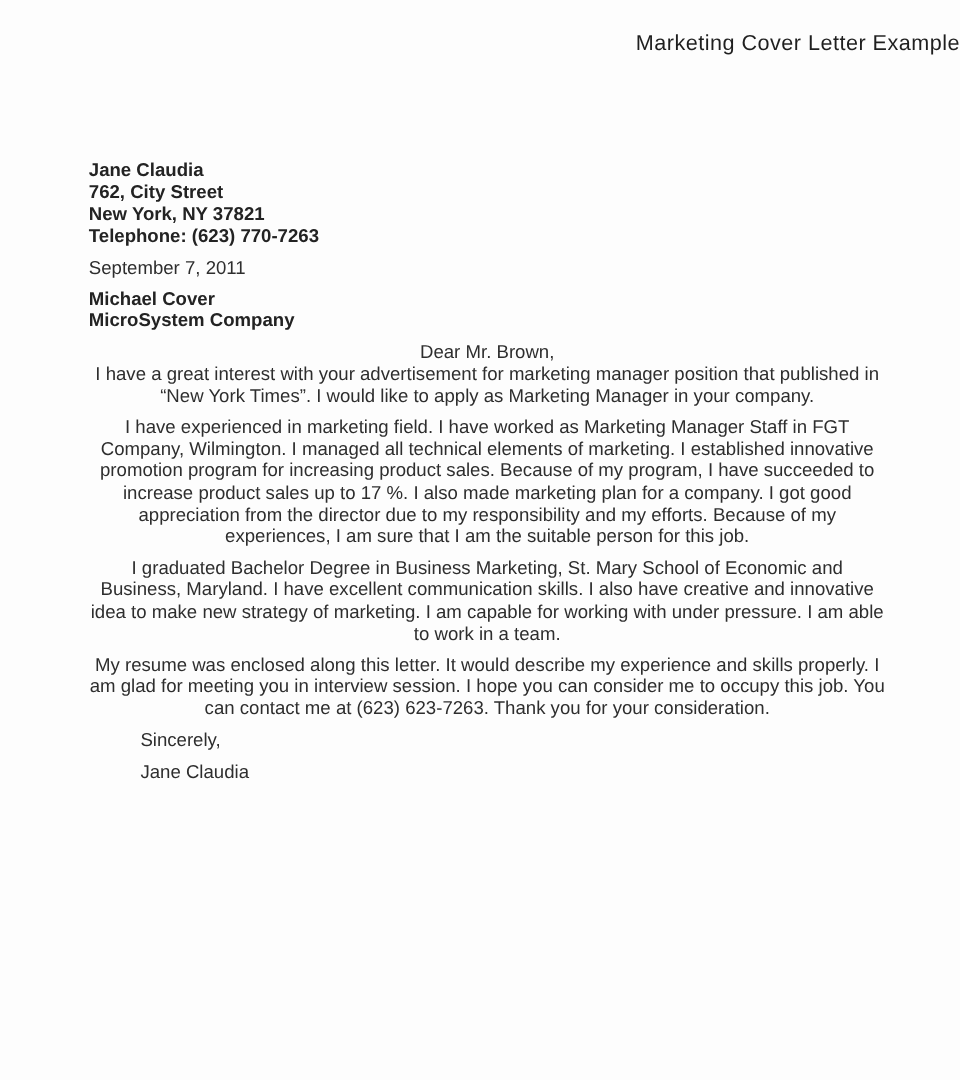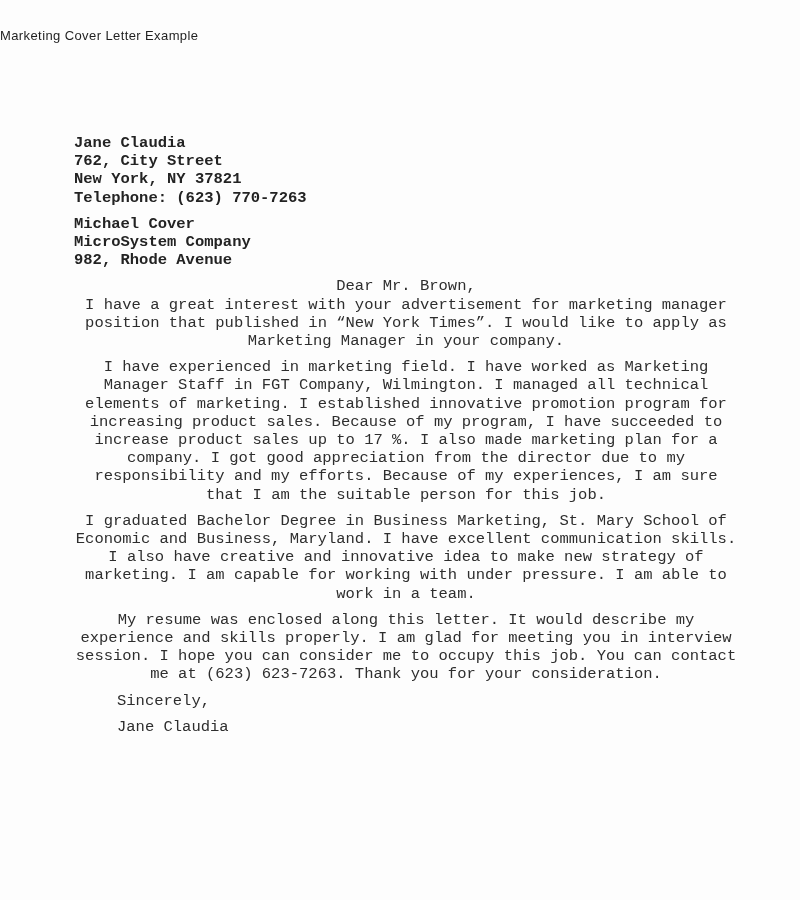--- a/index.html
+++ b/index.html
@@ -10,31 +10,31 @@
     overflow: hidden;
   }
   .page {
     width: 800px;
     height: 900px;
     background: #fdfdfd;
     position: relative;
   }
   .doc-title {
     padding-top: 25px;
-    text-align: left;
+    text-align: right;
     font-family: "Liberation Sans", sans-serif;
-    font-size: 13px;
+    font-size: 18px;
     line-height: 22px;
     font-weight: 400;
     letter-spacing: 0.4px;
     color: #1f1f1f;
   }
   .letter {
     margin: 87px 62px 0 74px;
-    font-family: Liberation Mono, monospace;
+    font-family: Liberation Sans, sans-serif;
     font-size: 15.5px;
     line-height: 18.2px;
     color: #2e2e2e;
   }
   .block { margin-bottom: 8px; }
   .bold { font-weight: 700; color: #232323; }
   .para { margin-bottom: 8px; text-align: center; }
   .sig-block div { margin-bottom: 8px; margin-left: 43px; }
 </style>
 </head>
@@ -46,25 +46,25 @@
 
   <div class="letter">
 
     <div class="block bold">
       <div>Jane Claudia</div>
       <div>762, City Street</div>
       <div>New York, NY 37821</div>
       <div>Telephone: (623) 770-7263</div>
     </div>
 
+    <div class="block">September 7, 2011</div>
 
     <div class="block bold">
       <div>Michael Cover</div>
       <div>MicroSystem Company</div>
-      <div>982, Rhode Avenue</div>
     </div>
 
     <div class="para">
       <div>Dear Mr. Brown,</div>
       <div>I have a great interest with your advertisement for marketing manager position that published in “New York Times”. I would like to apply as Marketing Manager in your company.</div>
     </div>
 
     <div class="para">I have experienced in marketing field. I have worked as Marketing Manager Staff in FGT Company, Wilmington. I managed all technical elements of marketing. I established innovative promotion program for increasing product sales. Because of my program, I have succeeded to increase product sales up to 17 %. I also made marketing plan for a company. I got good appreciation from the director due to my responsibility and my efforts. Because of my experiences, I am sure that I am the suitable person for this job.</div>
 
     <div class="para">I graduated Bachelor Degree in Business Marketing, St. Mary School of Economic and Business, Maryland. I have excellent communication skills. I also have creative and innovative idea to make new strategy of marketing. I am capable for working with under pressure. I am able to work in a team.</div>

